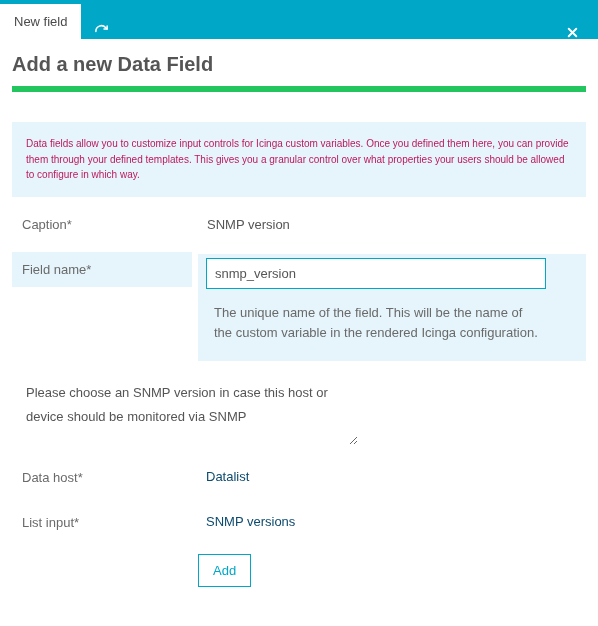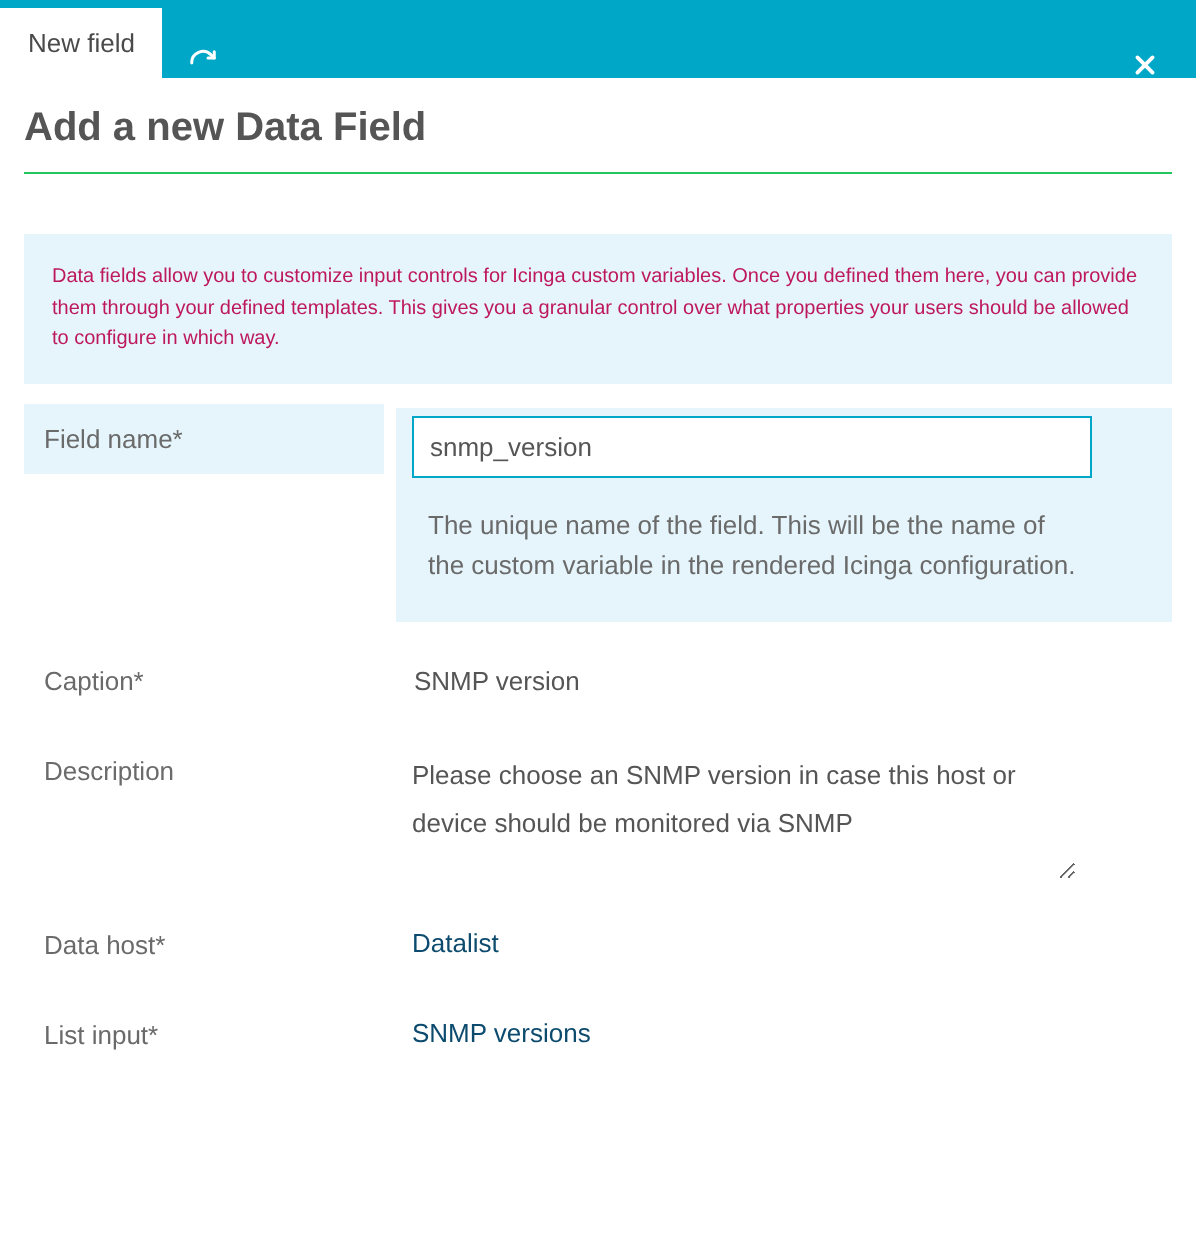--- a/index.html
+++ b/index.html
@@ -37,21 +37,21 @@
   .spacer { flex: 1; }
   .close-btn { margin-right: 6px; }
   .page {
     padding: 14px 12px 20px 12px;
   }
   h1.page-title {
     font-size: 20px;
     color: #555;
     font-weight: 600;
     padding-bottom: 10px;
-    border-bottom: 1px solid #22c55e;
+    border-bottom: 6px solid #22c55e;
     margin-bottom: 30px;
   }
   .info-box {
     background: #e5f5fb;
     padding: 14px 14px;
     color: #be185d;
     line-height: 1.55;
     margin-bottom: 10px;
     font-size: 10px;
   }
@@ -153,50 +153,52 @@
     </span>
   </div>
 </div>
 
 <div class="page">
   <h1 class="page-title">Add a new Data Field</h1>
 
   <div class="info-box">Data fields allow you to customize input controls for Icinga custom variables. Once you defined them here, you can provide them through your defined templates. This gives you a granular control over what properties your users should be allowed to configure in which way.</div>
 
   <div class="form-row">
+    <div class="label-cell">Caption*</div>
+    <div class="input-cell">
+      <input type="text" value="SNMP version" style="">
+    </div>
+  </div>
+
+  <div class="form-row">
     <div class="label-cell active">Field name*</div>
     <div class="input-cell">
       <div class="active-input-wrap">
         <input type="text" class="focused" value="snmp_version" style="">
         <div class="help-text">The unique name of the field. This will be the name of the custom variable in the rendered Icinga configuration.</div>
       </div>
     </div>
   </div>
 
   <div class="form-row">
-    <div class="label-cell">Caption*</div>
-    <div class="input-cell">
-      <input type="text" value="SNMP version" style="">
-    </div>
-  </div>
-
-  <div class="form-row">
-    <div class="label-cell">Description</div>
     <div class="input-cell">
       <textarea style="">Please choose an SNMP version in case this host or device should be monitored via SNMP</textarea>
     </div>
   </div>
 
   <div class="form-row">
     <div class="label-cell">Data host*</div>
     <div class="input-cell">
       <div class="select-like">Datalist</div>
     </div>
   </div>
 
   <div class="form-row">
     <div class="label-cell">List input*</div>
     <div class="input-cell">
       <div class="select-like">SNMP versions</div>
     </div>
   </div>
 
+  <div class="button-row">
+    <button class="add-btn" type="button">Add</button>
+  </div>
 </div>
 
 </body></html>

